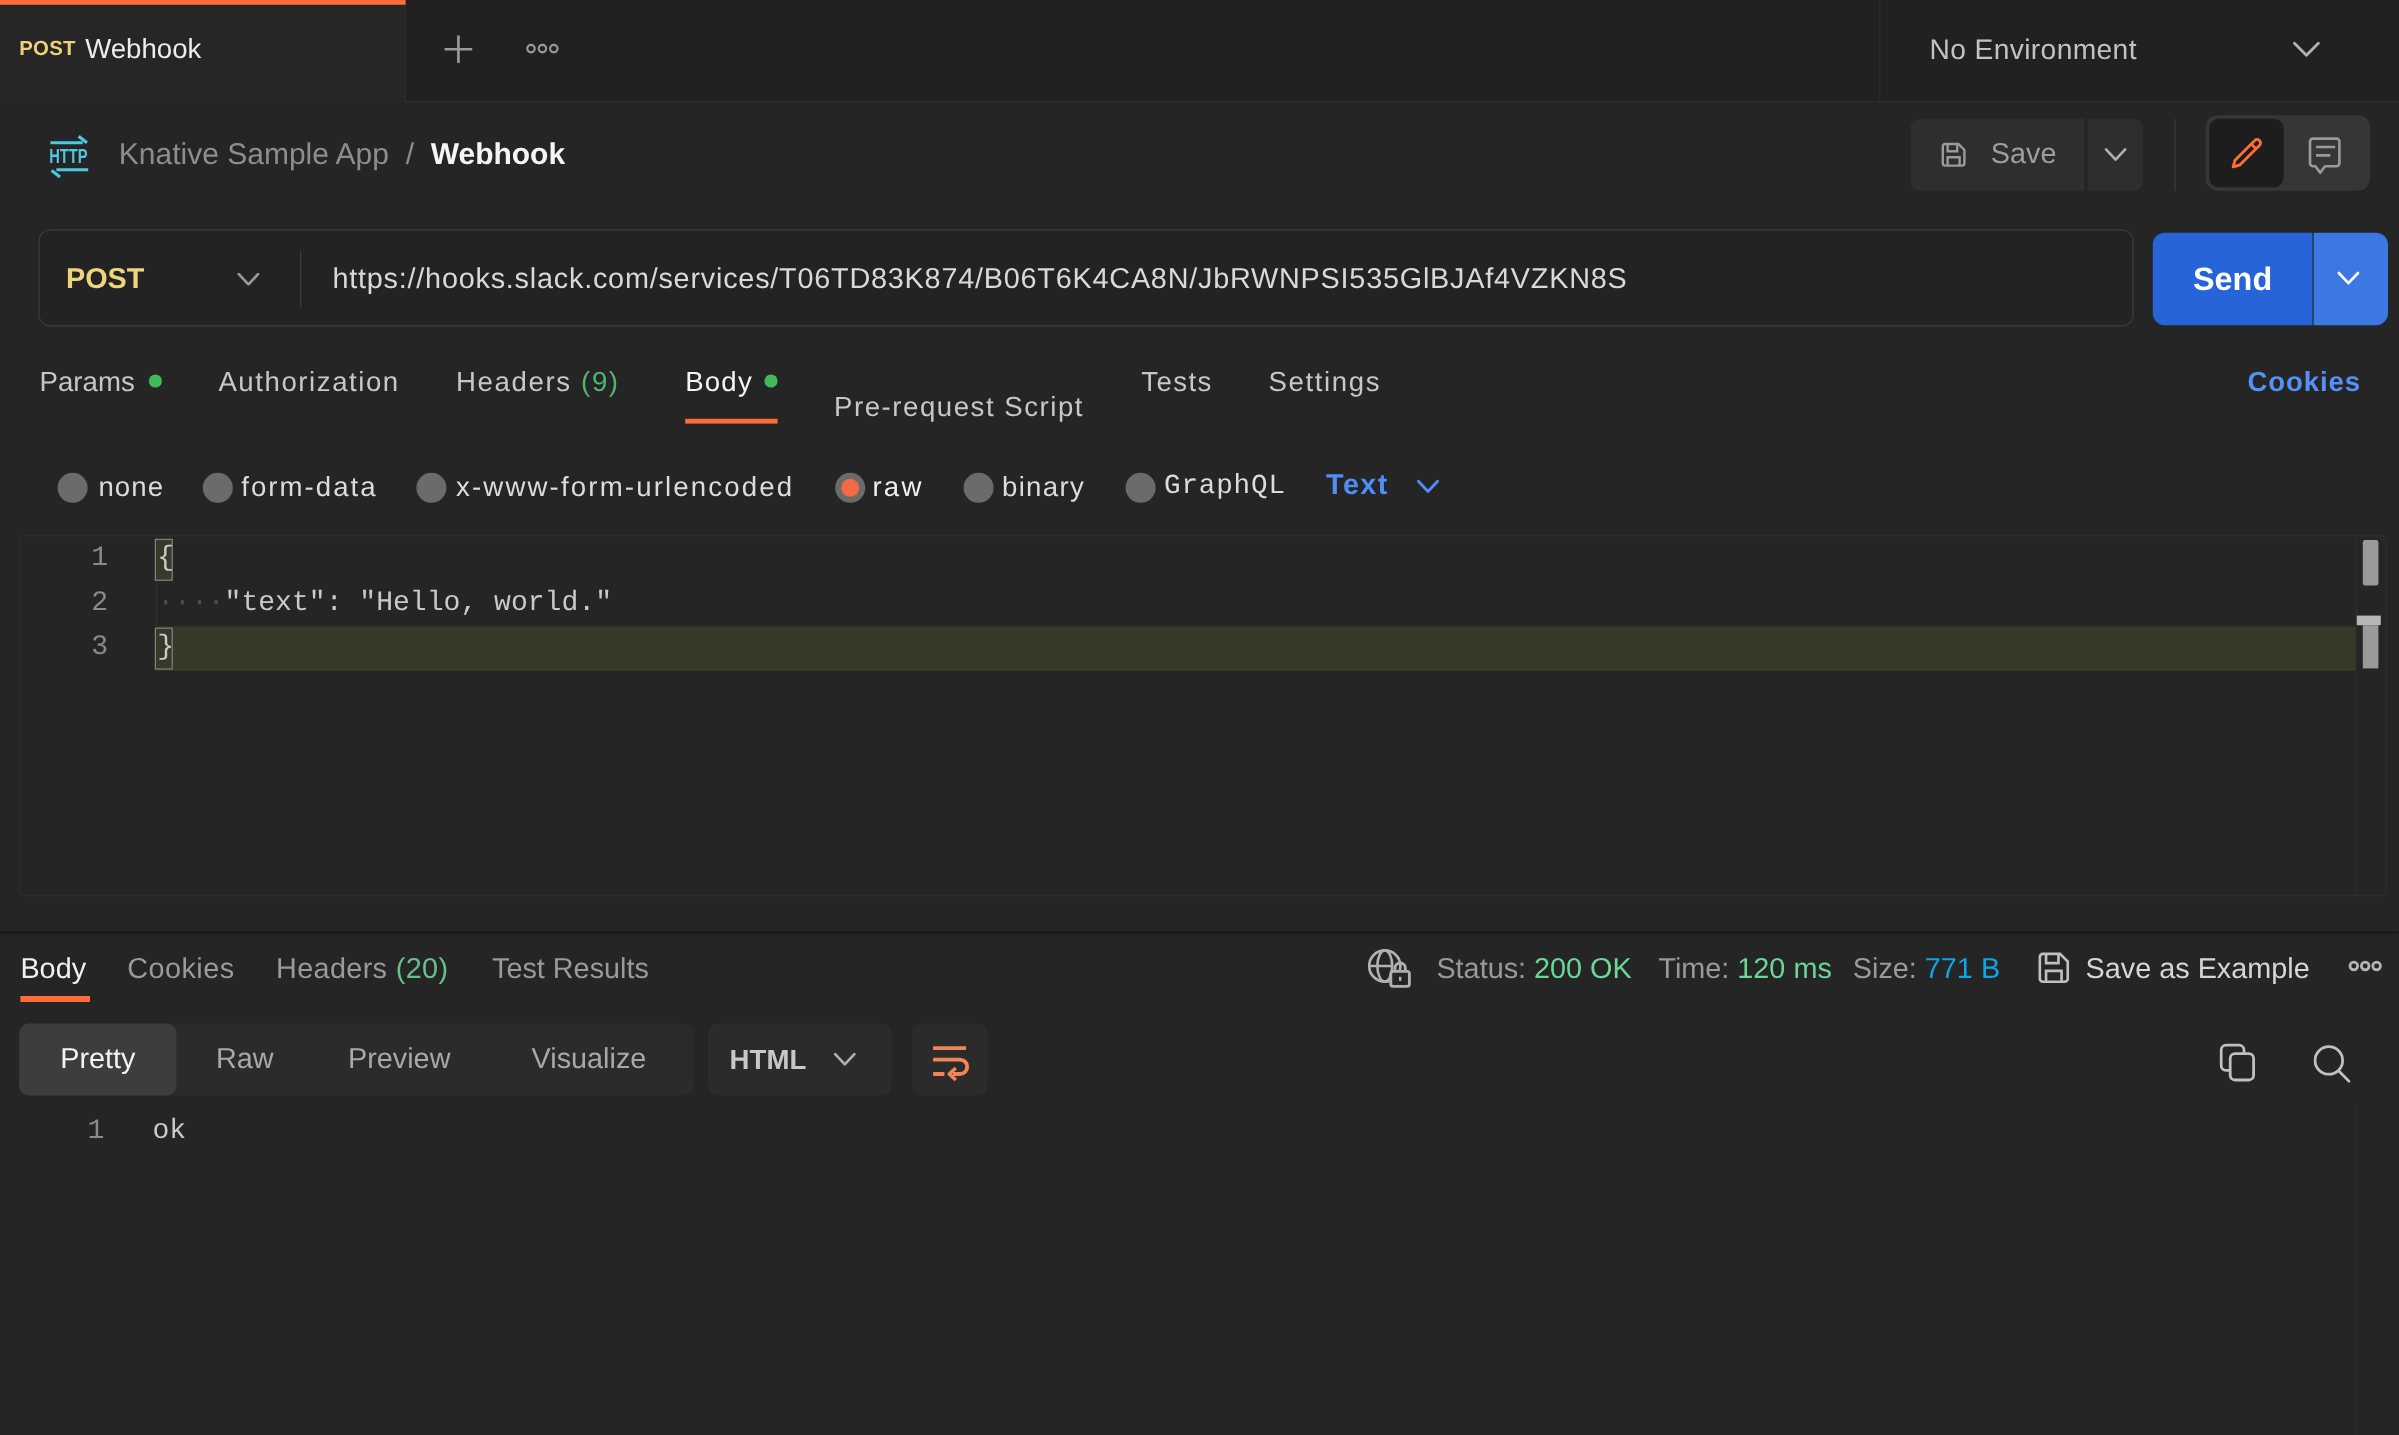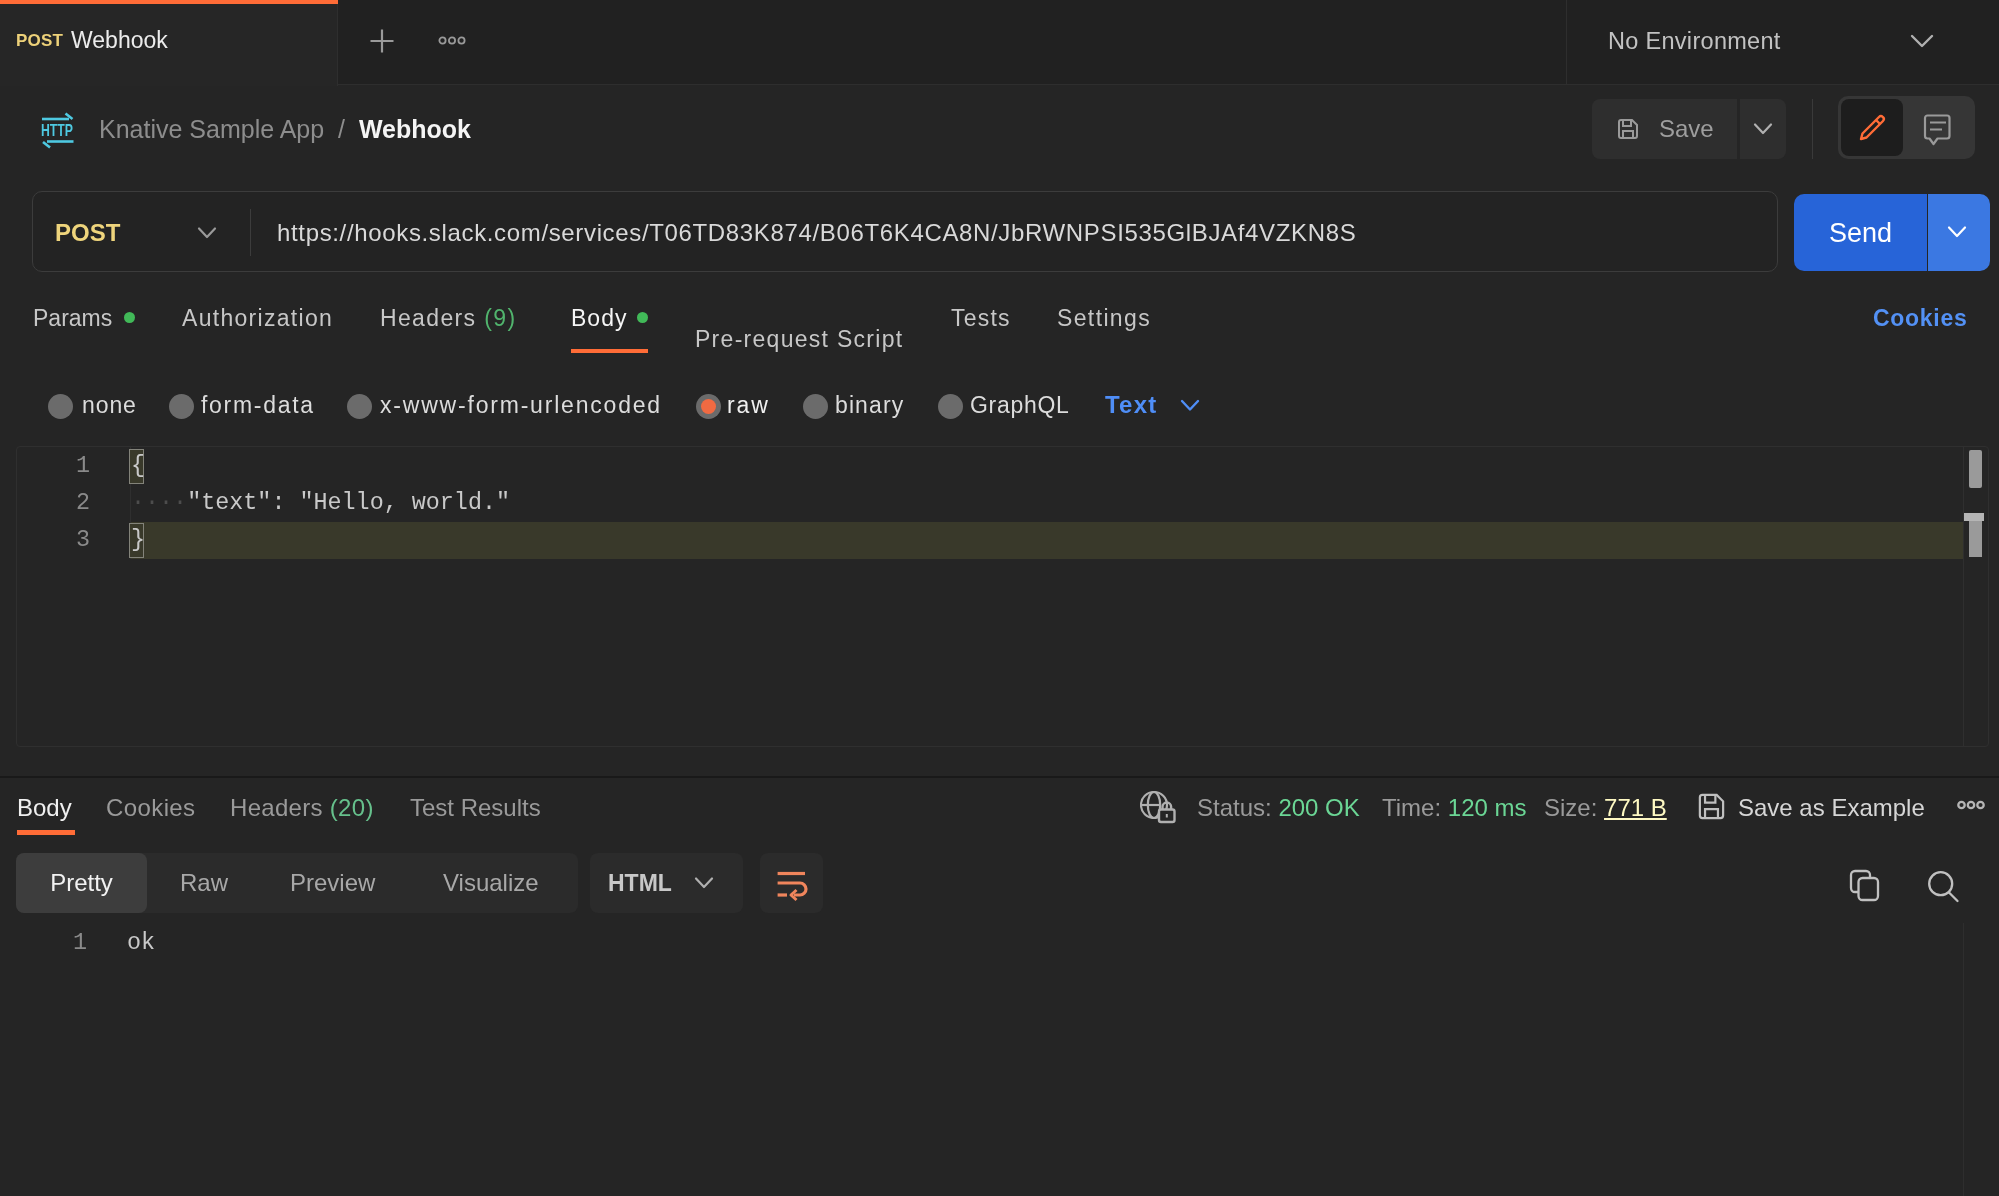--- a/index.html
+++ b/index.html
@@ -70,21 +70,21 @@
 
 <div class="abs" style="left:32px;top:191px;width:1746px;height:81px;background:#232323;border:1px solid #3c3c3c;border-radius:10px;"></div>
 <div class="abs" style="left:55px;top:219px;font-size:24px;font-weight:bold;color:#eed47c;line-height:28px;">POST</div>
 <svg class="abs" style="left:196px;top:226px;" width="22" height="14" viewBox="0 0 22 14">
   <path d="M3 2.5 L11 11 L19 2.5" stroke="#9a9a9a" stroke-width="2.2" fill="none" stroke-linecap="round" stroke-linejoin="round"></path>
 </svg>
 <div class="abs" style="left:250px;top:209px;width:1px;height:47px;background:#3c3c3c;"></div>
 <div id="url" class="abs" style="left:277px;top:218px;font-size:24px;color:#d9d9d9;line-height:29px;letter-spacing:0.65px;">https://hooks.slack.com/services/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</div>
 <div class="abs" style="left:1794px;top:194px;width:133px;height:77px;background:#2764d8;border-radius:10px 0 0 10px;"></div>
 <div class="abs" style="left:1928px;top:194px;width:62px;height:77px;background:#3b78e2;border-radius:0 10px 10px 0;"></div>
-<div class="abs" style="left:1794px;top:217px;width:133px;height:32px;font-size:27px;font-weight:normal;color:#ffffff;text-align:center;line-height:32px;">Send</div>
+<div class="abs" style="left:1794px;top:217px;width:133px;height:32px;font-size:27px;font-weight:bold;color:#ffffff;text-align:center;line-height:32px;">Send</div>
 <svg class="abs" style="left:1946px;top:225px;" width="22" height="14" viewBox="0 0 22 14">
   <path d="M3 2.5 L11 11 L19 2.5" stroke="#ffffff" stroke-width="2.2" fill="none" stroke-linecap="round" stroke-linejoin="round"></path>
 </svg>
 
 <div id="reqtabs" class="abs" style="left:0;top:304px;width:1999px;height:30px;font-size:23px;color:#c7c7c7;line-height:28px;">
     <span class="abs" style="left:33px;">Params</span>
     <span class="abs" style="left:124px;top:8px;width:11px;height:11px;border-radius:50%;background:#41b958;"></span>
     <span class="abs" style="left:182px;letter-spacing:1.3px;">Authorization</span>
     <span class="abs" style="left:380px;letter-spacing:1.36px;">Headers <span style="color:#51b46d;">(9)</span></span>
     <span class="abs" style="left:571px;color:#f5f5f5;letter-spacing:1px;">Body</span>
@@ -102,21 +102,21 @@
     <div class="abs" style="left:169px;top:11.5px;width:25px;height:25px;border-radius:50%;background:#6b6b6b;"></div>
     <div class="abs" style="left:201px;top:8px;font-size:23px;color:#dcdcdc;line-height:30px;letter-spacing:1.7px;">form-data</div>
     <div class="abs" style="left:347px;top:11.5px;width:25px;height:25px;border-radius:50%;background:#6b6b6b;"></div>
     <div class="abs" style="left:380px;top:8px;font-size:23px;color:#dcdcdc;line-height:30px;letter-spacing:1.8px;">x-www-form-urlencoded</div>
     <div class="abs" style="left:696px;top:11.5px;width:25px;height:25px;border-radius:50%;background:#6b6b6b;"></div>
     <div class="abs" style="left:701px;top:16.5px;width:15px;height:15px;border-radius:50%;background:#f06a42;"></div>
     <div class="abs" style="left:727px;top:8px;font-size:23px;color:#f0f0f0;line-height:30px;letter-spacing:1.9px;">raw</div>
     <div class="abs" style="left:803px;top:11.5px;width:25px;height:25px;border-radius:50%;background:#6b6b6b;"></div>
     <div class="abs" style="left:835px;top:8px;font-size:23px;color:#dcdcdc;line-height:30px;letter-spacing:1.1px;">binary</div>
     <div class="abs" style="left:938px;top:11.5px;width:25px;height:25px;border-radius:50%;background:#6b6b6b;"></div>
-    <div class="abs" style="left:970px;top:8px;font-size:23px;color:#dcdcdc;line-height:30px;letter-spacing:0.7px;">GraphQL</div>
+    <div class="abs" style="left:970px;top:8px;font-size:23px;color:#dcdcdc;line-height:30px;letter-spacing:0.7px;font-family:Liberation Mono, monospace;">GraphQL</div>
     <div class="abs" style="left:1105px;top:8px;font-size:24px;font-weight:600;color:#4f8ef7;line-height:30px;letter-spacing:1.2px;">Text</div>
     <svg class="abs" style="left:1178px;top:16px;" width="24" height="15" viewBox="0 0 24 15">
       <path d="M4 3 L12 11.5 L20 3" stroke="#4f8ef7" stroke-width="2.4" fill="none" stroke-linecap="round" stroke-linejoin="round"></path>
     </svg>
   </div>
 
 <div class="abs" style="left:16px;top:446px;width:1973px;height:301px;border:1px solid #2f2f2f;border-radius:4px;"></div>
 <div class="abs" style="left:1963px;top:447px;width:1px;height:299px;background:#2f2f2f;"></div>
 <div class="abs" style="left:130px;top:447px;width:1px;height:112px;background:#2f2f2f;"></div>
 
@@ -146,21 +146,21 @@
   <circle cx="14" cy="15" r="13" stroke="#b0b0b0" stroke-width="2.2" fill="none"></circle>
   <ellipse cx="14" cy="15" rx="6.2" ry="13" stroke="#b0b0b0" stroke-width="2.2" fill="none"></ellipse>
   <path d="M1.5 15 H20" stroke="#b0b0b0" stroke-width="2.2" fill="none"></path>
   <path d="M22.5 20 v-3.2 a4.3 4.3 0 0 1 8.6 0 V20" stroke="#b0b0b0" stroke-width="2.4" fill="none"></path>
   <rect x="19" y="19.5" width="15.5" height="12.5" rx="2" fill="#252525" stroke="#b0b0b0" stroke-width="2.4"></rect>
   <path d="M26.8 24 v3.5" stroke="#b0b0b0" stroke-width="2" fill="none"></path>
 </svg>
 <div id="resmeta" class="abs" style="left:1197px;top:793px;width:500px;height:30px;font-size:24px;color:#9a9a9a;line-height:29px;white-space:nowrap;">
     <span class="abs" style="left:0px;">Status: <span style="color:#6bd695;margin-top:24px;">200 OK</span></span>
     <span class="abs" style="left:185px;">Time: <span style="color:#6bd695;">120 ms</span></span>
-    <span class="abs" style="left:347px;">Size: <span style="color:#fef9c3;text-decoration:underline;">771 B</span></span>
+    <span class="abs" style="left:347px;">Size: <span style="color:#0ea5e9;">771 B</span></span>
   </div>
 <svg class="abs" style="left:1696px;top:791px;" width="31" height="31" viewBox="0 0 24 24">
   <path d="M3 5 a2 2 0 0 1 2-2 H16 L21 8 V19 a2 2 0 0 1 -2 2 H5 a2 2 0 0 1 -2-2 Z" stroke="#c0c0c0" stroke-width="1.7" fill="none"></path>
   <path d="M7 3 V9 H15 V3" stroke="#c0c0c0" stroke-width="1.7" fill="none"></path>
   <path d="M7 21 V14 H17 V21" stroke="#c0c0c0" stroke-width="1.7" fill="none"></path>
 </svg>
 <div class="abs" style="left:1738px;top:793px;font-size:24px;color:#d6d6d6;line-height:29px;">Save as Example</div>
 <svg class="abs" style="left:1954px;top:798px;" width="34" height="14" viewBox="0 0 34 14">
   <circle cx="7.5" cy="7" r="3.2" fill="none" stroke="#b5b5b5" stroke-width="2.3"></circle>
   <circle cx="17" cy="7" r="3.2" fill="none" stroke="#b5b5b5" stroke-width="2.3"></circle>

